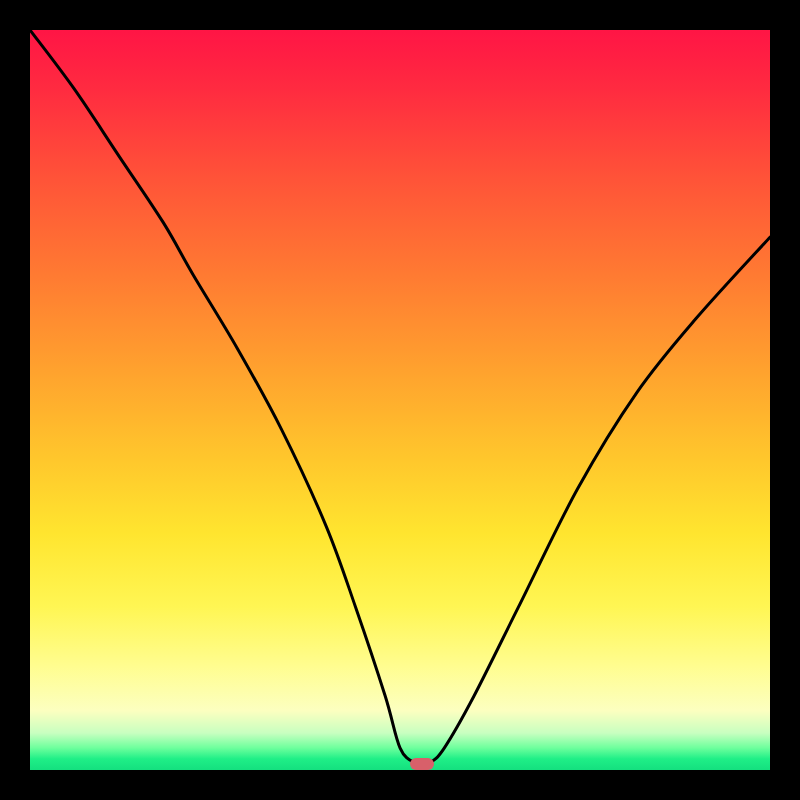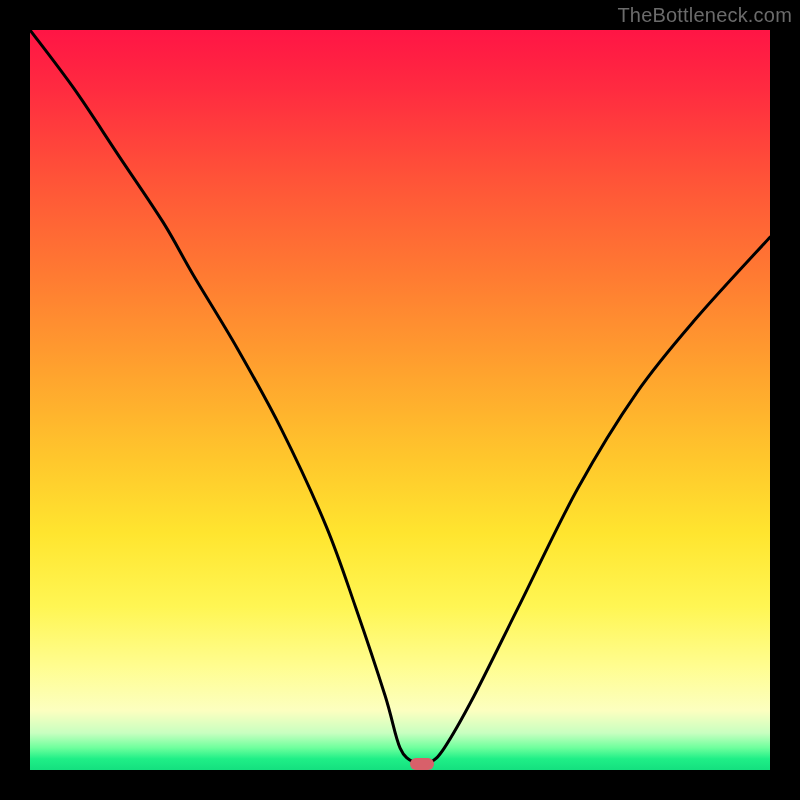--- a/index.html
+++ b/index.html
@@ -72,14 +72,13 @@
 
 <div class="frame">
 
   <div class="plot">
     <svg class="curve" viewBox="0 0 740 740" preserveAspectRatio="none">
       <path id="curve-path" d="M 0 0 C 7.3999999999999995 9.866666666666655, 29.6 38.23333333333325, 44.4 59.19999999999993 C 59.199999999999996 80.16666666666661, 74 103.60000000000007, 88.8 125.80000000000007 C 103.6 148.00000000000009, 120.86666666666665 172.66666666666666, 133.2 192.39999999999998 C 145.53333333333333 212.1333333333333, 150.46666666666667 223.23333333333332, 162.8 244.2 C 175.13333333333335 265.1666666666667, 192.4 292.30000000000007, 207.20000000000002 318.20000000000005 C 222.00000000000003 344.1, 236.8 370, 251.60000000000002 399.59999999999997 C 266.40000000000003 429.19999999999993, 283.6666666666667 466.19999999999993, 296 495.79999999999995 C 308.3333333333333 525.4, 315.73333333333335 548.8333333333334, 325.6 577.2 C 335.4666666666667 605.5666666666667, 347.8 642.5666666666667, 355.2 666 C 362.59999999999997 689.4333333333333, 365.06666666666666 706.6999999999999, 370 717.8 C 374.93333333333334 728.9, 379.8666666666667 730.1333333333333, 384.8 732.6 C 389.73333333333335 735.0666666666667, 394.6666666666667 735.0666666666667, 399.6 732.6 C 404.53333333333336 730.1333333333333, 407.00000000000006 728.9, 414.40000000000003 717.8 C 421.8 706.6999999999999, 431.6666666666667 689.4333333333333, 444 666 C 456.3333333333333 642.5666666666667, 471.1333333333334 611.7333333333333, 488.40000000000003 577.2 C 505.6666666666667 542.6666666666667, 527.8666666666667 494.5666666666667, 547.6 458.8 C 567.3333333333334 423.0333333333333, 587.0666666666666 390.96666666666664, 606.8 362.59999999999997 C 626.5333333333333 334.2333333333333, 643.8 314.5, 666 288.6 C 688.2 262.70000000000005, 727.6666666666666 220.7666666666667, 740 207.20000000000005" fill="none" stroke="#000" stroke-width="3" stroke-linejoin="round" stroke-linecap="round"></path>
     </svg>
     <div id="min-marker" class="marker" style="left: 392.2px; top: 734.08px; background: rgb(216, 96, 106);"></div>
   </div>
 
-  <div class="watermark">TheBottleneck.com</div>
 </div>
 
 </body></html>

